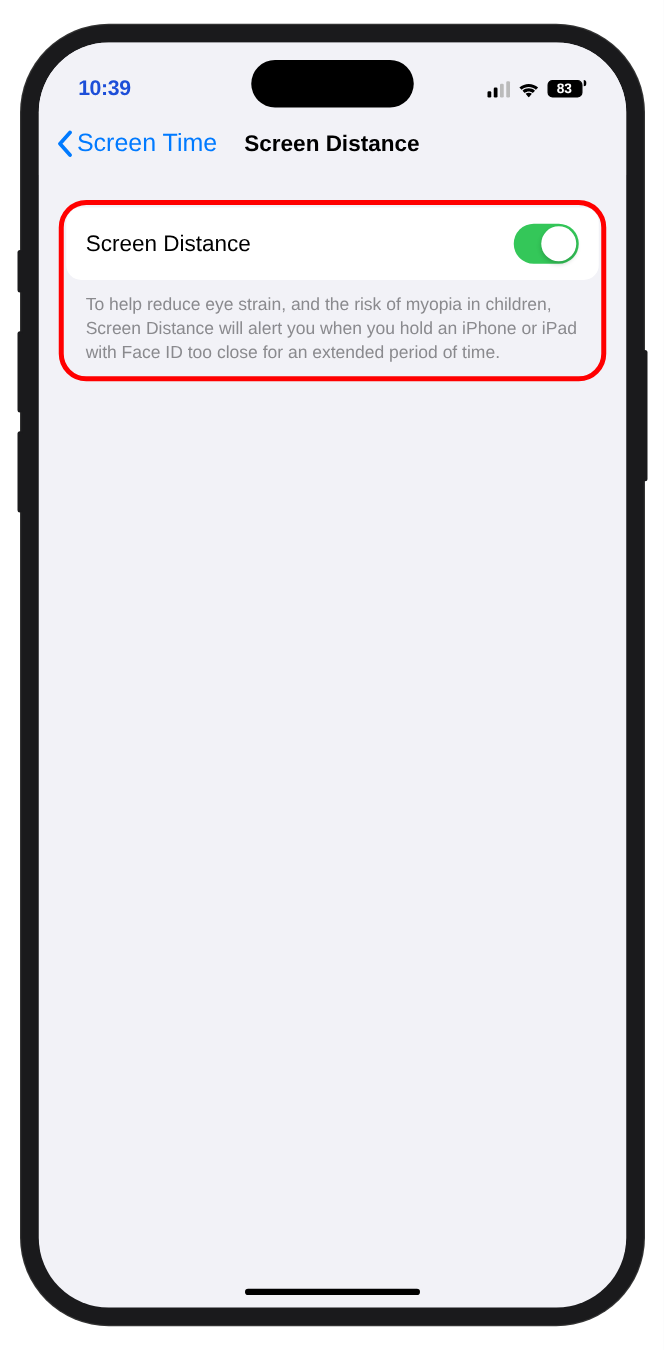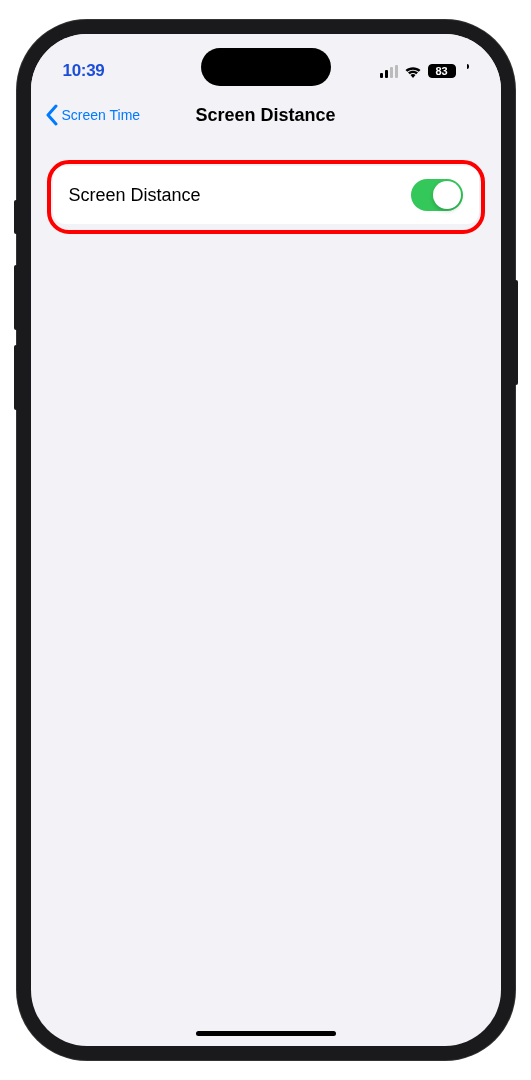--- a/index.html
+++ b/index.html
@@ -58,21 +58,21 @@
       display: flex;
       align-items: center;
       gap: 6px;
     }
     .signal-bars { display: inline-flex; align-items: flex-end; gap: 2px; height: 13px; }
     .sb { width: 3px; background: #000; border-radius: 1px; }
     .sb1 { height: 5px; } .sb2 { height: 8px; } .sb3 { height: 11px; background: #bbb; } .sb4 { height: 13px; background: #bbb; }
     .wifi-icon { width: 18px; height: 13px; }
     .battery {
       display: inline-flex;
-      gap: 11px;
+      gap: 1px;
     }
     .battery-body {
       width: 28px;
       height: 14px;
       border: 1.5px solid #000;
       border-radius: 4px;
       position: relative;
       background: #000;
     }
     .battery-fill {
@@ -100,21 +100,21 @@
       display: flex;
       align-items: center;
       padding: 0 14px;
       background: #f2f2f7;
       position: relative;
     }
     .back-button {
       display: flex;
       align-items: center;
       color: #007aff;
-      font-size: 14px;
+      font-size: 20px;
       cursor: pointer;
     }
     .back-chevron {
       width: 13px;
       height: 22px;
       margin-right: 4px;
     }
     .nav-title {
       position: absolute;
       left: 50%;
@@ -232,18 +232,19 @@
     </div>
 
     <div class="content">
       <div class="highlight-box">
         <div class="setting-row">
           <div class="setting-label">Screen Distance</div>
           <div class="toggle">
             <div class="toggle-knob"></div>
           </div>
         </div>
+        <div class="description">To help reduce eye strain, and the risk of myopia in children, Screen Distance will alert you when you hold an iPhone or iPad with Face ID too close for an extended period of time.</div>
       </div>
     </div>
 
     <div class="home-indicator"></div>
   </div>
 </div>
 
 </body></html>

